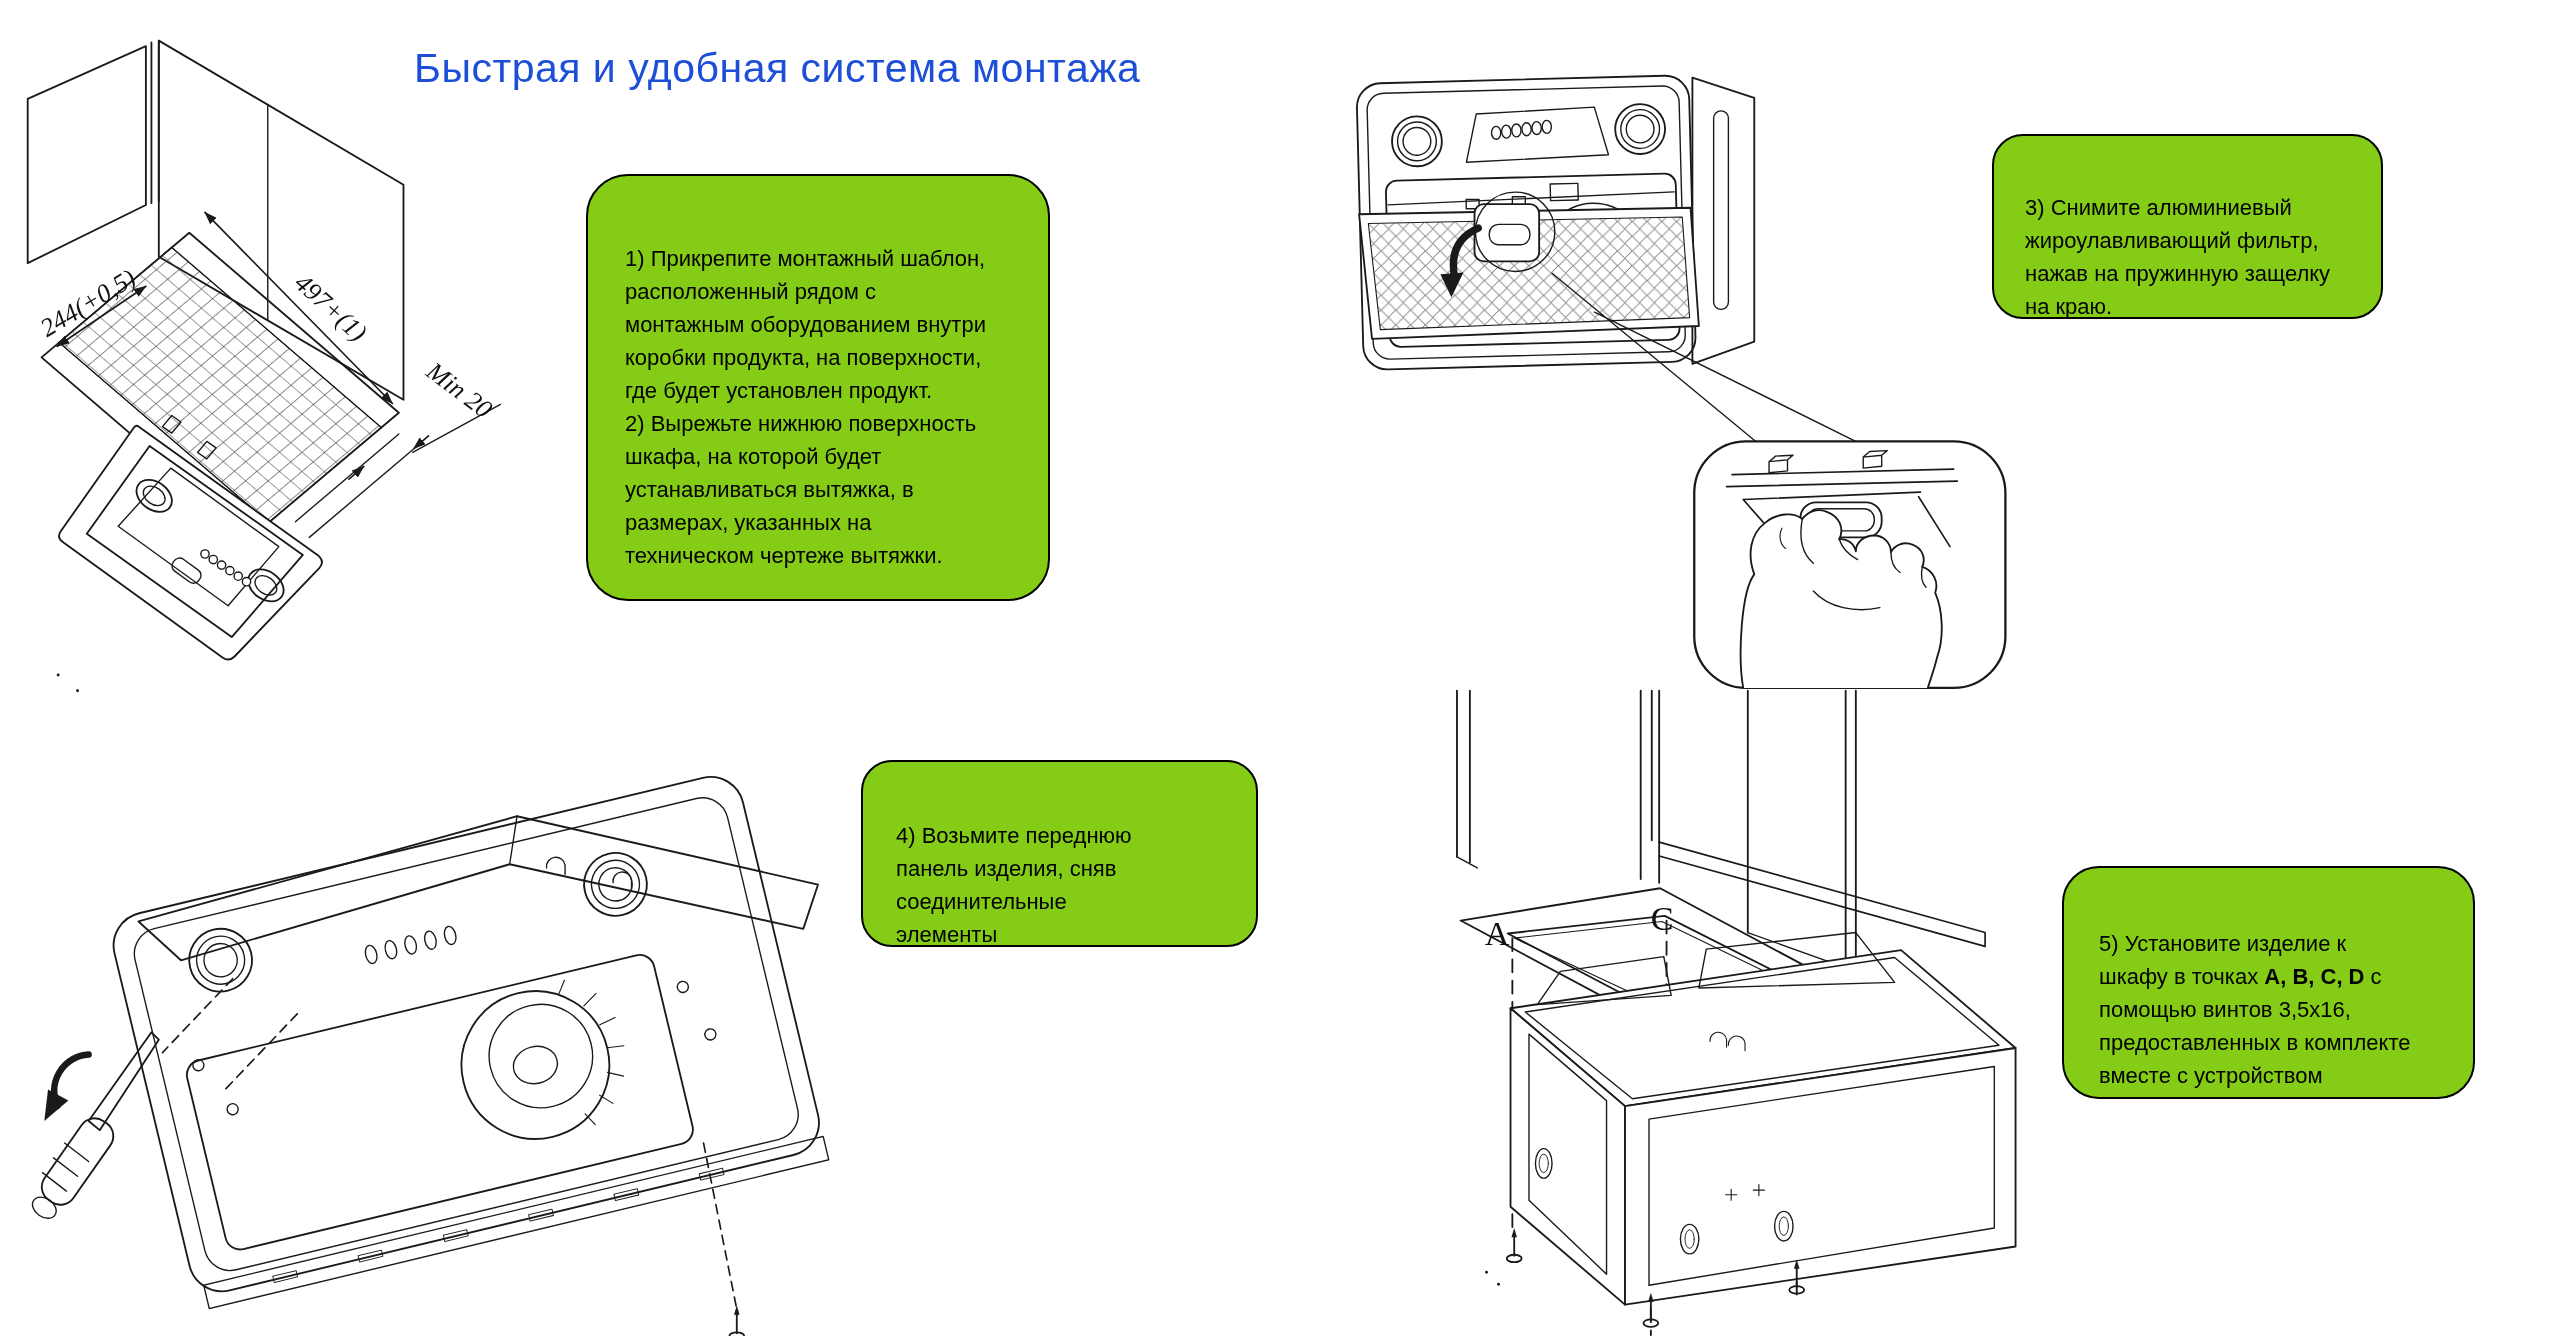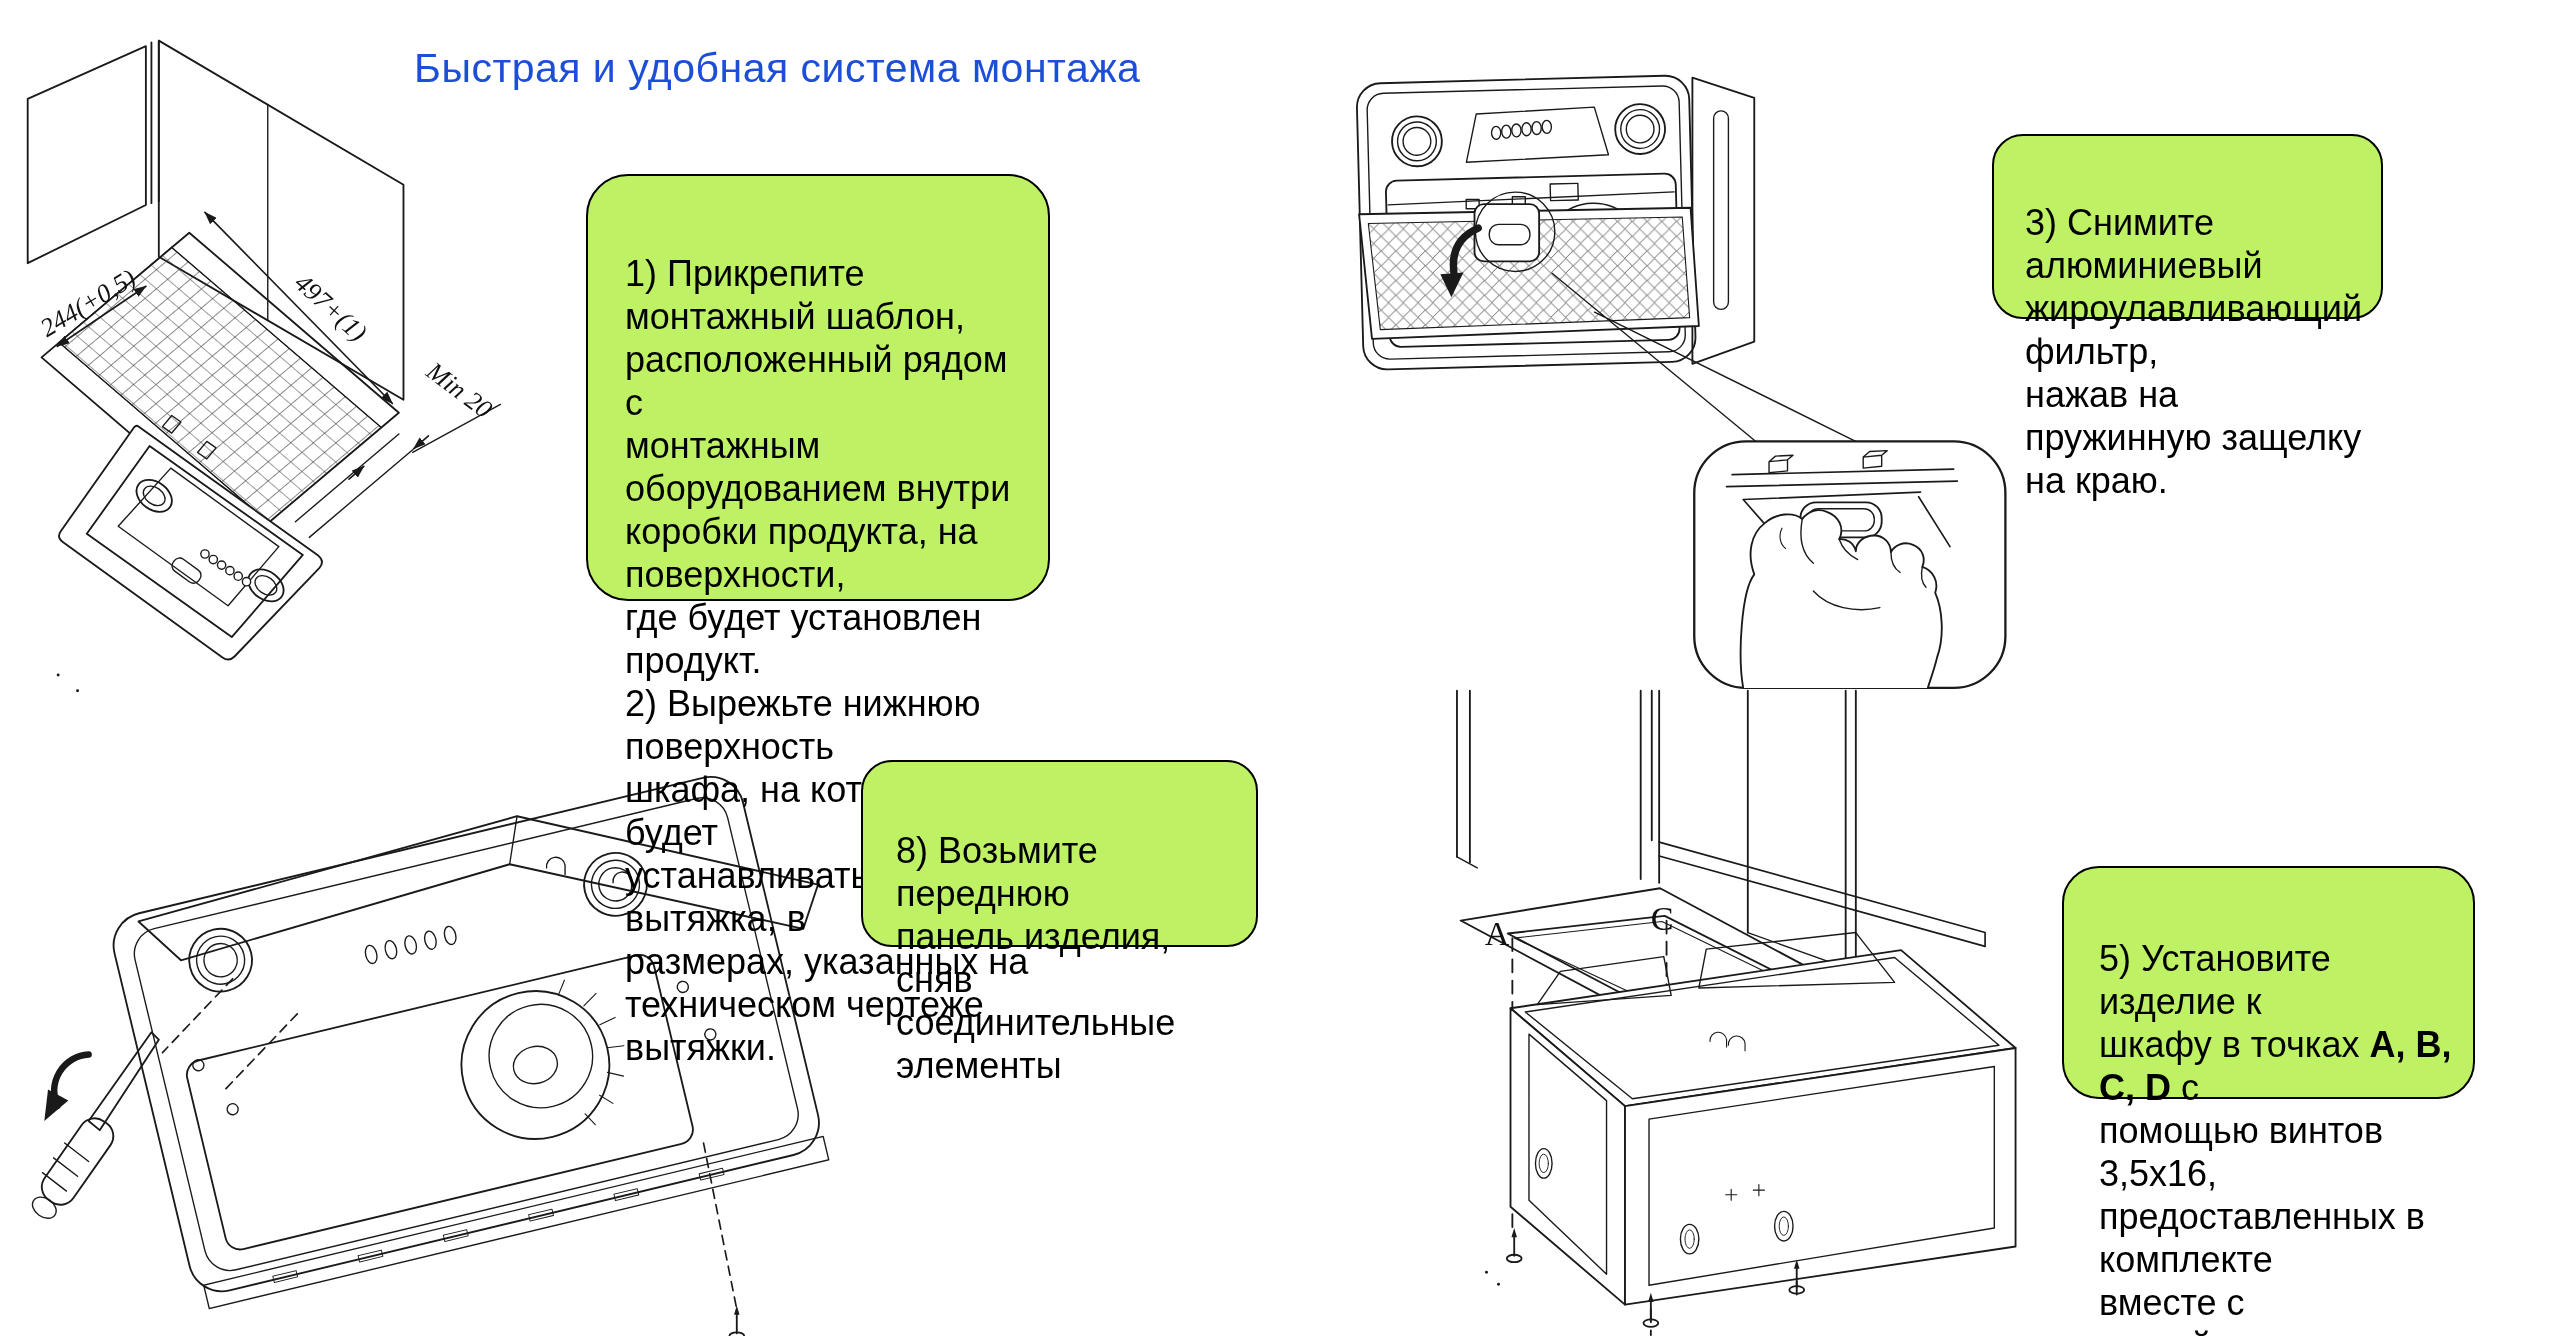--- a/index.html
+++ b/index.html
@@ -1,22 +1,22 @@
 <!DOCTYPE html>
 <html style="font-size:14.8px"><head>
 <meta charset="utf-8">
 <style>
   html,body{margin:0;padding:0;background:#ffffff;}
   .page{position:relative;width:2576px;height:1337px;background:#fff;overflow:hidden;
         font-family:"Liberation Sans",sans-serif;color:#000;}
   .art{position:absolute;left:0;top:0;}
   .page-title{position:absolute;left:414px;top:46px;font-size:41px;line-height:1.1;
               color:#1d4ed8;white-space:nowrap;letter-spacing:0.5px;}
-  .callout{position:absolute;box-sizing:border-box;background:#bef264;border:2.8px solid #000;
-           font-size:36px;line-height:43px;white-space:pre-line;}
+  .callout{position:absolute;box-sizing:border-box;background:#84cc16;border:2.8px solid #000;
+           font-size:22px;line-height:33px;white-space:pre-line;}
   .callout .b{font-weight:bold;}
   #box12{left:586px;top:174px;width:464px;height:427px;border-radius:42px;padding:33px 16.6px 0 37px;}
   #box3{left:1992px;top:134px;width:391px;height:185px;border-radius:31px;padding:22px 13px 0 31px;}
   #box4{left:861px;top:760px;width:397px;height:187px;border-radius:31px;padding:24px 13px 0 33px;}
   #box5{left:2062px;top:866px;width:413px;height:233px;border-radius:37px;padding:26px 13px 0 35px;}
   .dim-label{font-family:"Liberation Serif",serif;font-style:italic;font-size:28px;fill:#111;}
   .pt-label{font-family:"Liberation Serif",serif;font-size:37px;fill:#111;}
 </style>
 </head>
 <body>
@@ -277,21 +277,21 @@
 </div>
 
 <div class="callout" id="box3">
   <span>3) Снимите алюминиевый
 жироулавливающий фильтр,
 нажав на пружинную защелку
 на краю.</span>
 </div>
 
 <div class="callout" id="box4">
-  <span>8) Возьмите переднюю
+  <span>4) Возьмите переднюю
 панель изделия, сняв
 соединительные
 элементы</span>
 </div>
 
 <div class="callout" id="box5">
   <span>5) Установите изделие к
 шкафу в точках </span><span class="b">A, B, C, D</span><span>  с
 помощью винтов 3,5х16,
 предоставленных в комплекте

